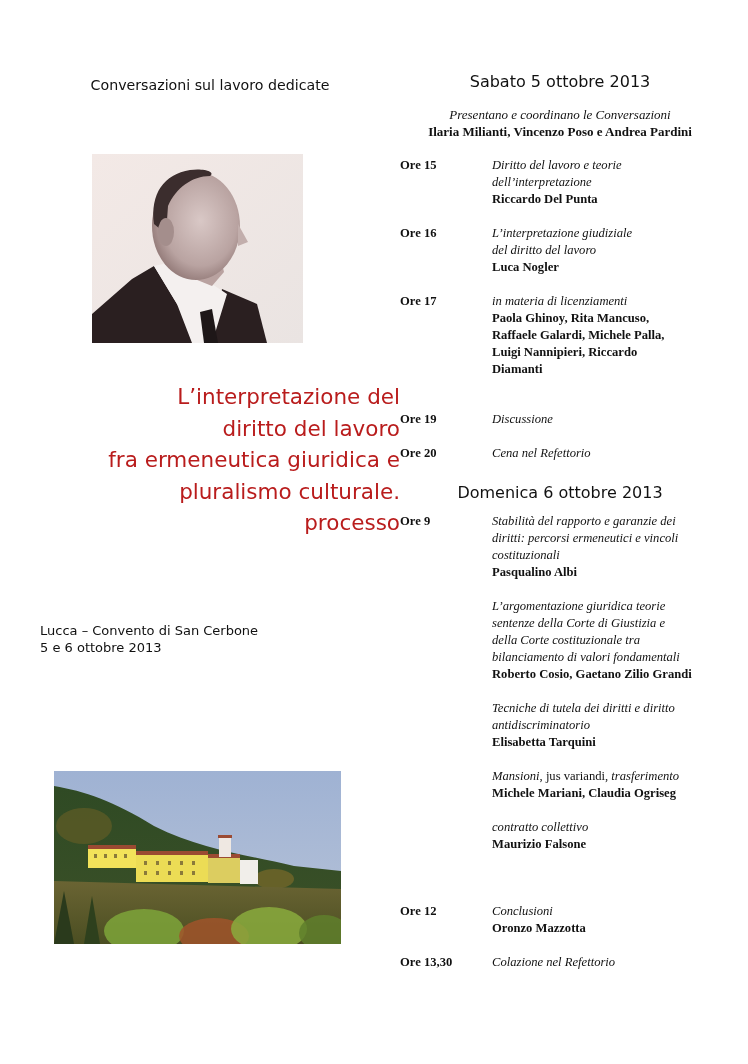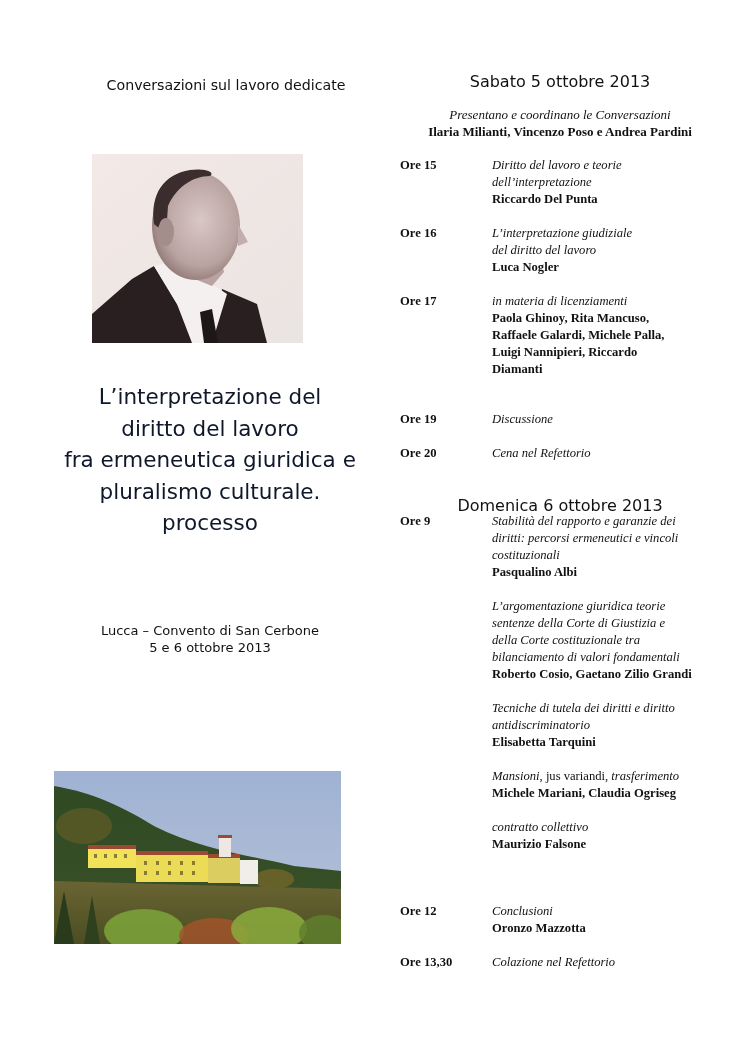--- a/index.html
+++ b/index.html
@@ -2,26 +2,26 @@
 <html><head>
 <meta charset="utf-8">
 <style>
   html, body { margin: 0; padding: 0; background: #ffffff; }
   body { width: 748px; height: 1064px; position: relative; overflow: hidden; color: #111; }
   .abs { position: absolute; }
   .sans { font-family: "DejaVu Sans", "Liberation Sans", sans-serif; }
   .serif { font-family: Liberation Serif, serif; }
 
   
-  #dedication { left: 56px; top: 75px; width: 340px; text-align: center; font-size: 14.2px; line-height: 20px; }
+  #dedication { left: 40px; top: 75px; width: 340px; text-align: center; font-size: 14.2px; line-height: 20px; }
   #dedication div { white-space: nowrap; }
   #portrait { left: 92px; top: 154px; width: 211px; height: 189px; overflow: hidden; }
   #main-title { left: 20px; top: 381px; width: 380px; text-align: center; color: #b0131e; font-size: 21.5px; line-height: 31.5px; }
   #main-title div { white-space: nowrap; }
-  #venue { left: 40px; top: 622px; width: 340px; text-align: center; font-size: 13px; line-height: 17px; }
+  #venue { left: 40px; top: 622px; width: 340px; text-align: left; font-size: 13px; line-height: 17px; }
   #landscape { left: 54px; top: 771px; width: 287px; height: 173px; overflow: hidden; }
 
   
   .day-heading { position: absolute; width: 340px; left: 390px; text-align: center; font-size: 16px; }
   #presenters { left: 390px; top: 106px; width: 340px; text-align: center; font-size: 13px; line-height: 17px; }
   #presenters .it { font-style: italic; }
   #presenters .b { font-weight: bold; }
 
   .slot { position: absolute; left: 400px; width: 320px; font-size: 12.6px; line-height: 17px; }
   .slot .time { position: absolute; left: 0; top: 0; font-weight: bold; width: 90px; white-space: nowrap; }
@@ -65,21 +65,21 @@
     <ellipse cx="104" cy="72" rx="44" ry="54" fill="url(#face)"></ellipse>
 
     <path d="M62 70 C58 40 72 20 98 16 C112 14 124 18 118 22 C100 22 84 34 76 52 L74 80 Z" fill="#3b2d2d"></path>
 
     <ellipse cx="74" cy="78" rx="8" ry="14" fill="#a48e8c"></ellipse>
 
     <path d="M146 70 L156 88 L146 92 Z" fill="#c2aeac"></path>
   </svg>
 </div>
 
-<div id="main-title" class="abs sans" style="color: #0f172a;">
+<div id="main-title" class="abs sans" style="color: #b91c1c; text-align: right;">
   <div>L’interpretazione del</div>
   <div>diritto del lavoro</div>
   <div>fra ermeneutica giuridica e</div>
   <div>pluralismo culturale.</div>
   <div>processo</div>
 </div>
 
 <div id="venue" class="abs sans">
   <div>Lucca – Convento di San Cerbone</div>
   <div>5 e 6 ottobre 2013</div>
@@ -205,21 +205,21 @@
 
 <div class="slot serif" style="top:445px;">
   <div class="time">Ore 20</div>
   <div class="body">
     <div class="title">
       <span class="line">Cena nel Refettorio</span>
     </div>
   </div>
 </div>
 
-<div class="day-heading sans" style="top:496px;">Domenica 6 ottobre 2013</div>
+<div class="day-heading sans" style="top:483px;">Domenica 6 ottobre 2013</div>
 
 <div class="slot serif" style="top:513px;">
   <div class="time">Ore 9</div>
   <div class="body">
 
     <div>
       <div class="title">
         <span class="line">Stabilità del rapporto e garanzie dei</span>
         <span class="line">diritti:  percorsi ermeneutici e vincoli</span>
         <span class="line">costituzionali</span>

